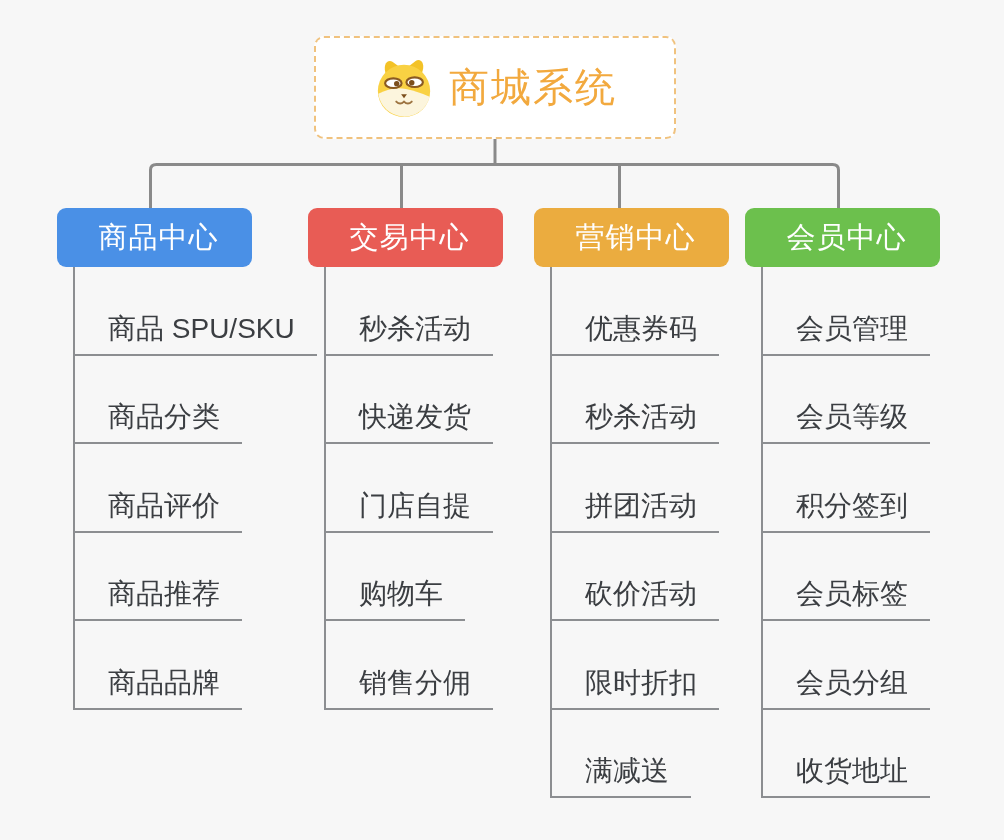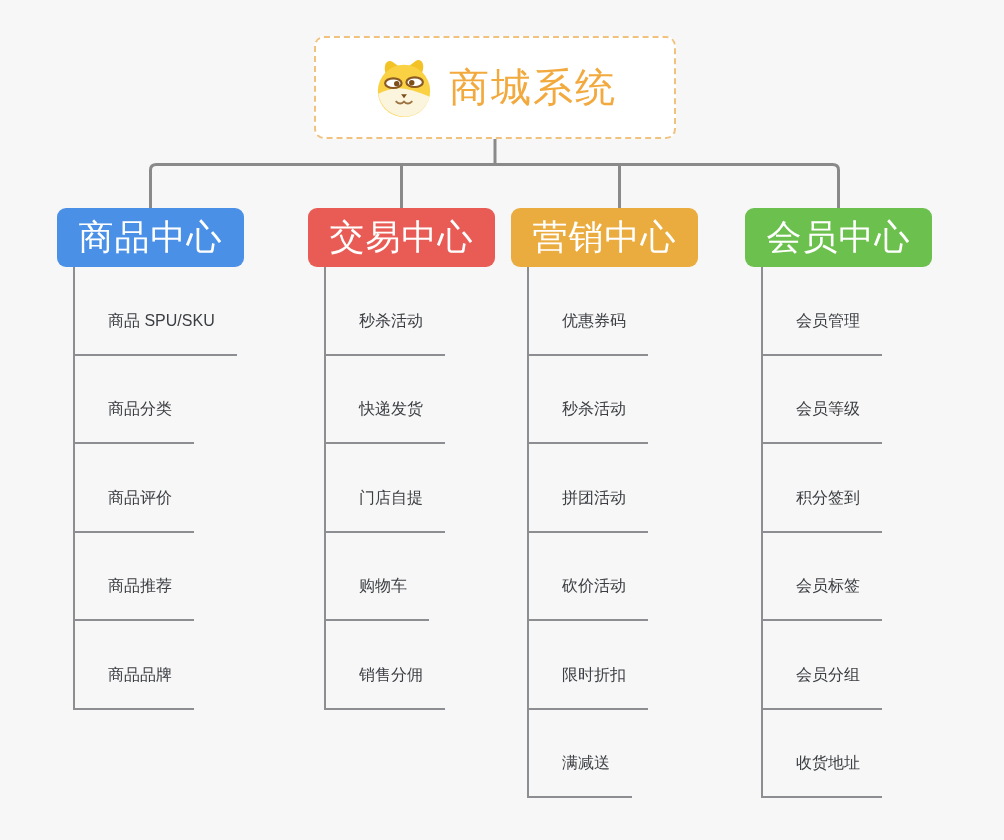--- a/index.html
+++ b/index.html
@@ -46,41 +46,42 @@
   
   .column {
     position: absolute;
     top: 208px;
     width: 256px;
   }
   .branch-box {
     width: 187px; height: 59px;
     border-radius: 9px;
     color: #ffffff;
-    font-size: 35px;
+    font-size: 29px;
     letter-spacing: 1px;
     display: flex;
     align-items: center;
     justify-content: center;
     white-space: nowrap;
+    padding-left: 8px;
   }
   .children {
     margin-left: 16px;
     border-left: 2px solid var(--underline, #8c8e91);
   }
   .child-row {
     height: 88.5px;
     display: flex;
     align-items: flex-end;
   }
   .child-node {
     display: inline-block;
-    padding: 0 22px 22px 33px;
+    padding: 0 22px 6px 33px;
     border-bottom: 2px solid var(--underline, #8c8e91);
-    font-size: 16px;
+    font-size: 28px;
     color: var(--child-text, #3b3e42);
     white-space: nowrap;
   }
 </style>
 </head>
 <body>
 
 <div class="canvas">
 
   <svg class="connectors" width="1004" height="840">
@@ -143,21 +144,21 @@
           <div class="child-node">门店自提</div>
         </div>
         <div class="child-row">
           <div class="child-node">购物车</div>
         </div>
         <div class="child-row">
           <div class="child-node">销售分佣</div>
         </div>
       </div>
     </div>
-  <div class="column" style="left:511px">
+  <div class="column" style="left:534px">
       <div class="branch-box" style="background: rgb(235, 172, 63);">营销中心</div>
       <div class="children">
         <div class="child-row">
           <div class="child-node">优惠券码</div>
         </div>
         <div class="child-row">
           <div class="child-node">秒杀活动</div>
         </div>
         <div class="child-row">
           <div class="child-node">拼团活动</div>

